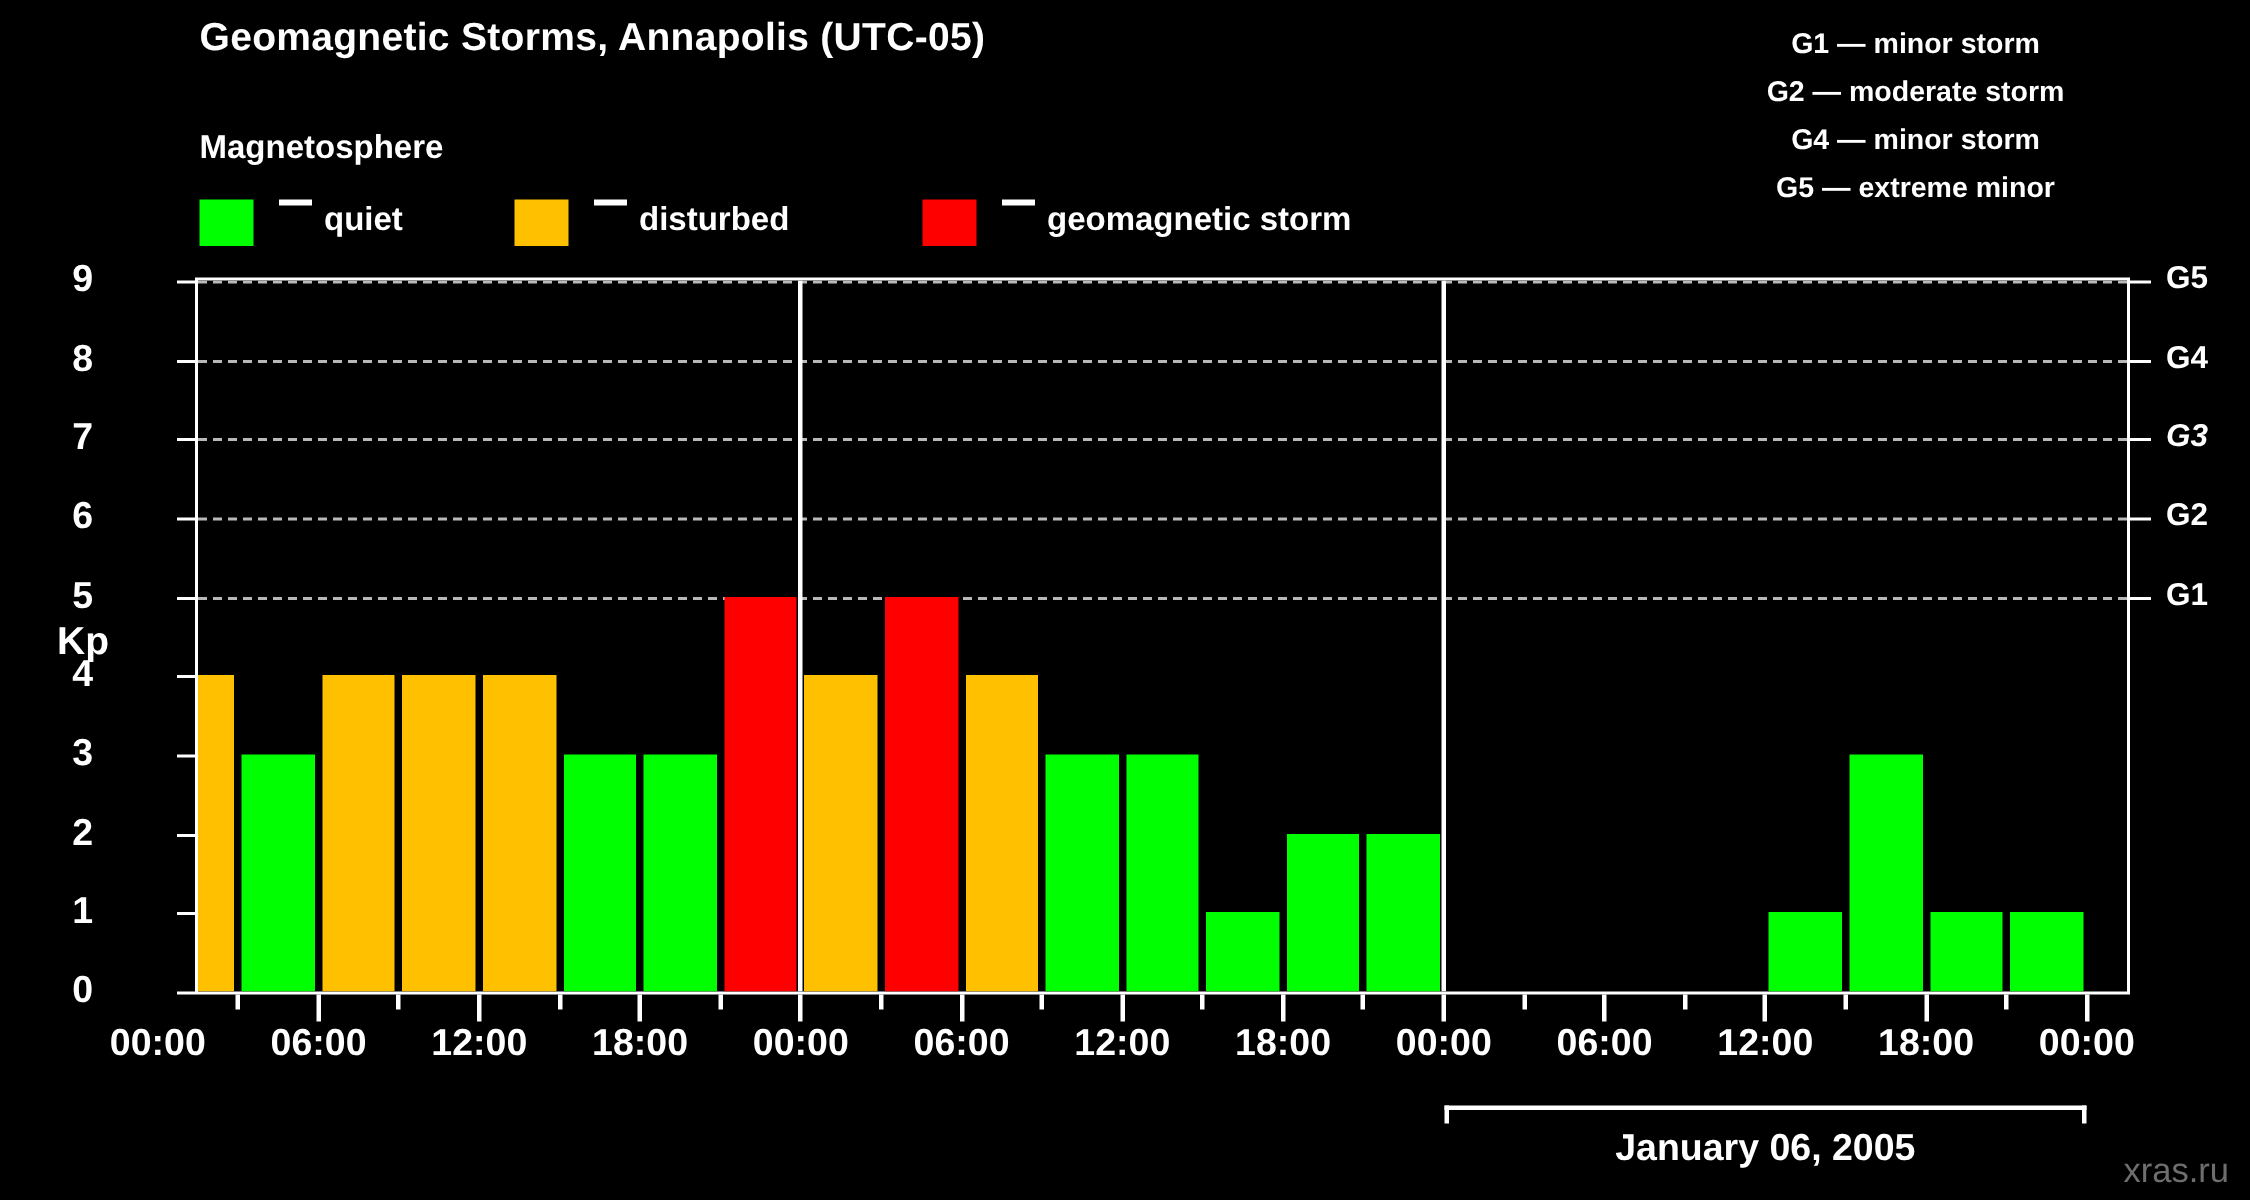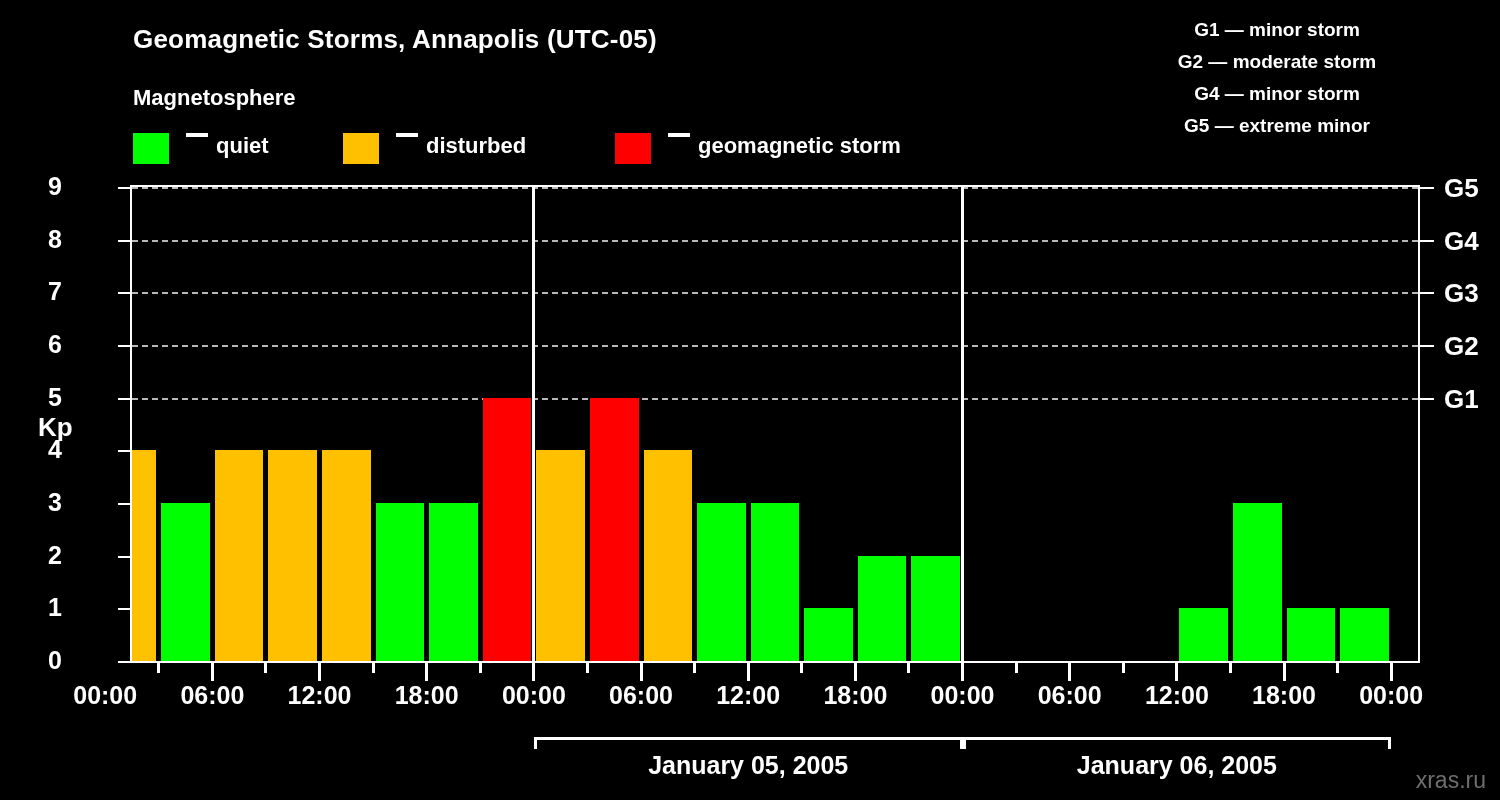--- a/index.html
+++ b/index.html
@@ -13,21 +13,21 @@
     overflow: hidden;
     font-family: "Liberation Sans", sans-serif;
     color: #ffffff;
     position: relative;
   }
 
   
   #chart-title {
     position: absolute;
     left: 133px;
-    top: 24px;
+    top: 9px;
     font-size: 26px;
     font-weight: bold;
     letter-spacing: 0.2px;
     white-space: nowrap;
   }
   #subtitle {
     position: absolute;
     left: 133px;
     top: 85px;
     font-size: 22px;
@@ -136,21 +136,21 @@
   #ylabel {
     position: absolute;
     left: 38px;
     top: 412px;
     font-size: 26px;
     font-weight: bold;
   }
   .gtick {
     position: absolute;
     left: 1444px;
-    font-size: 26px;
+    font-size: 21px;
     font-weight: bold;
     line-height: 1;
   }
   .gtick-mark {
     position: absolute;
     left: 1420px;
     width: 14px;
     height: 0;
     border-top: 2px solid #ffffff;
   }
@@ -317,21 +317,21 @@
     <div class="ytick" style="top: 174px;">9</div>
   </div>
 <div id="ylabel">Kp</div>
 
 <div id="gaxis">
     <div class="gtick-mark" style="top: 187px;"></div>
     <div class="gtick" style="top: 175px;">G5</div>
     <div class="gtick-mark" style="top: 239.667px;"></div>
     <div class="gtick" style="top: 227.667px;">G4</div>
     <div class="gtick-mark" style="top: 292.333px;"></div>
-    <div class="gtick" style="top: 280.333px;">G3</div>
+    <div class="gtick" style="top: 280.333px; font-style: italic;">G3</div>
     <div class="gtick-mark" style="top: 345px;"></div>
     <div class="gtick" style="top: 333px;">G2</div>
     <div class="gtick-mark" style="top: 397.667px;"></div>
     <div class="gtick" style="top: 385.667px;">G1</div>
   </div>
 
 <div id="xaxis">
     <div class="xtick-short" style="left: 27.2917px;"></div>
     <div class="xtick-long" style="left: 80.875px;"></div>
     <div class="xtick-short" style="left: 134.458px;"></div>
@@ -365,23 +365,19 @@
     <div class="xtick-label" style="left: 618.208px;">12:00</div>
     <div class="xtick-label" style="left: 725.375px;">18:00</div>
     <div class="xtick-label" style="left: 832.542px;">00:00</div>
     <div class="xtick-label" style="left: 939.708px;">06:00</div>
     <div class="xtick-label" style="left: 1046.88px;">12:00</div>
     <div class="xtick-label" style="left: 1154.04px;">18:00</div>
     <div class="xtick-label" style="left: 1261.21px;">00:00</div>
   </div>
 
 <div id="day-bar">
-    <div class="day-group" style="left: 403.875px; width: 428.667px;">
-      <div class="day-bracket"></div>
-      <div class="day-label">January 05, 2005</div>
-    </div>
     <div class="day-group" style="left: 832.542px; width: 428.667px;">
       <div class="day-bracket"></div>
       <div class="day-label">January 06, 2005</div>
     </div>
   </div>
 
 <div id="watermark">xras.ru</div>
 
 </body></html>

